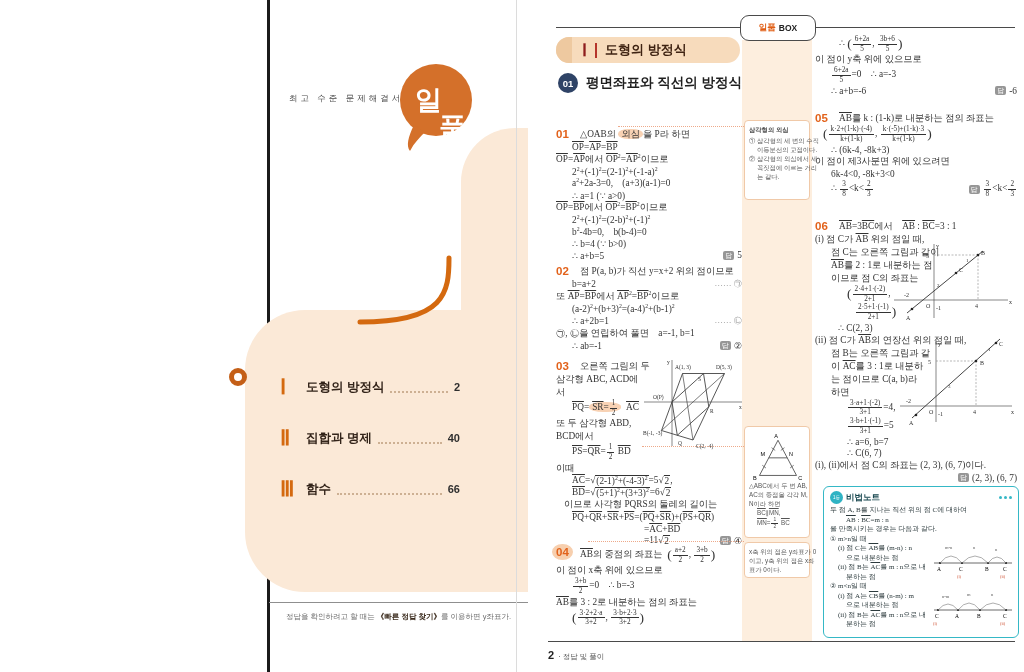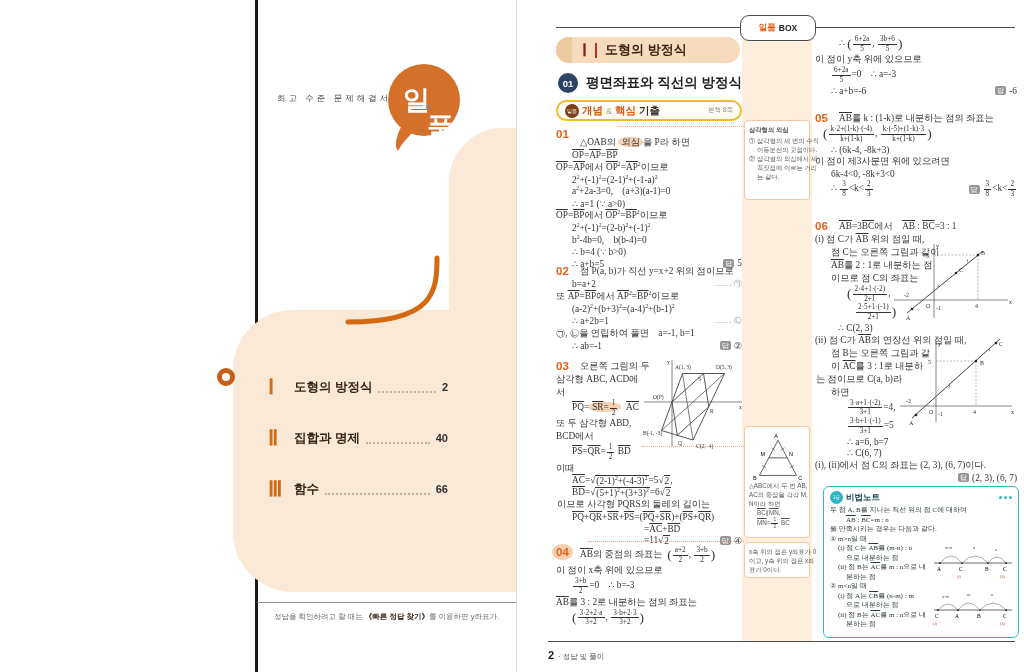--- a/index.html
+++ b/index.html
@@ -1,19 +1,19 @@
 <!DOCTYPE html>
 <html><head>
 <meta charset="utf-8">
 <style>
   html,body{margin:0;padding:0;background:#fff;}
   .canvas{position:relative;width:1024px;height:672px;overflow:hidden;background:#fff;
     font-family:"Liberation Sans",sans-serif;color:#3c3c3c;}
   
-  .left-page{position:absolute;left:0;top:0;width:530px;height:672px;background:#fff;}
+  .left-page{position:absolute;left:12px;top:0;width:530px;height:672px;background:#fff;}
   .lp-edge{position:absolute;left:255px;top:0;width:3px;height:672px;background:#1b1b1b;}
   .lp-right-edge{position:absolute;left:516px;top:0;width:1px;height:672px;background:#dcdcdc;}
   .peach-a{position:absolute;left:449px;top:128px;width:67px;height:212px;background:#fbe9d7;border-top-left-radius:54px;}
   .peach-b{position:absolute;left:233px;top:310px;width:283px;height:282px;background:#fbe9d7;border-top-left-radius:60px;border-bottom-left-radius:60px;}
   .tagline{position:absolute;left:277px;top:93px;font-size:8.5px;letter-spacing:3px;color:#4a4a4a;}
   .logo{position:absolute;left:384px;top:59px;width:80px;height:96px;}
   .lp-title{position:absolute;left:266px;top:256px;display:flex;align-items:baseline;gap:8px;color:#30231a;}
   .lp-title .b{font-size:34px;font-weight:800;letter-spacing:1px;}
   .lp-title .m{font-size:29px;font-weight:500;}
   .swoosh{position:absolute;left:336px;top:252px;}
@@ -160,38 +160,30 @@
     <div class="pill">
       <span class="cap"></span>
       <span class="rn">Ⅰ</span>
       <span class="bar"></span>
       <span class="tt">도형의 방정식</span>
     </div>
     <div class="sect">
       <span class="cc">01</span>
       <span class="st">평면좌표와 직선의 방정식</span>
     </div>
-    <div class="concept">
-      <span class="badge">일품</span>
-      <span class="o">개념</span>
-      <span class="amp">&amp;</span>
-      <span class="o">핵심</span>
-      <span class="k">기출</span>
-      <span class="ref">본책 8쪽</span>
-    </div>
 
     <div class="dotl" style="left:88px;top:126px;width:126px;"></div>
     <div class="dotl" style="left:112px;top:446px;width:102px;"></div>
     <div class="dotl" style="left:58px;top:541px;width:156px;"></div>
 
     <div class="prob p01">
       <span class="pnum">01</span>
       <div>
           <div class="ln">
-            <span class="lc" style="margin-left: 24px; margin-top: 8px;">△OAB의 <span class="hl">외심</span>을 P라 하면</span>
+            <span class="lc" style="margin-left: 24px;">△OAB의 <span class="hl">외심</span>을 P라 하면</span>
           </div>
           <div class="ln">
             <span class="lc" style="margin-left: 16px;"><span class="ov">OP</span>=<span class="ov">AP</span>=<span class="ov">BP</span></span>
           </div>
           <div class="ln">
             <span class="lc" style="margin-left: 0px;"><span class="ov">OP</span>=<span class="ov">AP</span>에서 <span class="ov">OP</span><sup>2</sup>=<span class="ov">AP</span><sup>2</sup>이므로</span>
           </div>
           <div class="ln">
             <span class="lc" style="margin-left: 16px;">2<sup>2</sup>+(-1)<sup>2</sup>=(2-1)<sup>2</sup>+(-1-a)<sup>2</sup></span>
           </div>
@@ -281,21 +273,21 @@
           <div class="ln">
             <span class="lc" style="margin-left: 0px;">이때</span>
           </div>
           <div class="ln">
             <span class="lc" style="margin-left: 16px;"><span class="ov">AC</span>=<span class="sq"><span class="rd">√</span><span class="vn">(2-1)<sup>2</sup>+(-4-3)<sup>2</sup></span></span>=5<span class="sq"><span class="rd">√</span><span class="vn">2</span></span>,</span>
           </div>
           <div class="ln">
             <span class="lc" style="margin-left: 16px;"><span class="ov">BD</span>=<span class="sq"><span class="rd">√</span><span class="vn">(5+1)<sup>2</sup>+(3+3)<sup>2</sup></span></span>=6<span class="sq"><span class="rd">√</span><span class="vn">2</span></span></span>
           </div>
           <div class="ln">
-            <span class="lc" style="margin-left: 1px;">이므로 사각형 PQRS의 둘레의 길이는</span>
+            <span class="lc" style="margin-left: 8px;">이므로 사각형 PQRS의 둘레의 길이는</span>
           </div>
           <div class="ln">
             <span class="lc" style="margin-left: 16px;"><span class="ov">PQ</span>+<span class="ov">QR</span>+<span class="ov">SR</span>+<span class="ov">PS</span>=(<span class="ov">PQ</span>+<span class="ov">SR</span>)+(<span class="ov">PS</span>+<span class="ov">QR</span>)</span>
           </div>
           <div class="ln">
             <span class="lc" style="margin-left: 88px;">=<span class="ov">AC</span>+<span class="ov">BD</span></span>
           </div>
           <div class="ln">
             <span class="lc" style="margin-left: 88px;">=11<span class="sq"><span class="rd">√</span><span class="vn">2</span></span></span>
             <span class="al">
@@ -402,21 +394,21 @@
           <div class="ln">
             <span class="lc" style="margin-left: 0px;">(ii) 점 C가 <span class="ov">AB</span>의 연장선 위의 점일 때,</span>
           </div>
           <div class="ln">
             <span class="lc" style="margin-left: 16px;">점 B는 오른쪽 그림과 같</span>
           </div>
           <div class="ln">
             <span class="lc" style="margin-left: 16px;">이 <span class="ov">AC</span>를 3 : 1로 내분하</span>
           </div>
           <div class="ln">
-            <span class="lc" style="margin-left: 1px;">는 점이므로 C(a, b)라</span>
+            <span class="lc" style="margin-left: 16px;">는 점이므로 C(a, b)라</span>
           </div>
           <div class="ln">
             <span class="lc" style="margin-left: 16px;">하면</span>
           </div>
           <div class="ln">
             <span class="lc" style="margin-left: 32px;"><span class="fr"><span class="n">3·a+1·(-2)</span><span class="d">3+1</span></span>=4,</span>
           </div>
           <div class="ln">
             <span class="lc" style="margin-left: 32px;"><span class="fr"><span class="n">3·b+1·(-1)</span><span class="d">3+1</span></span>=5</span>
           </div>

